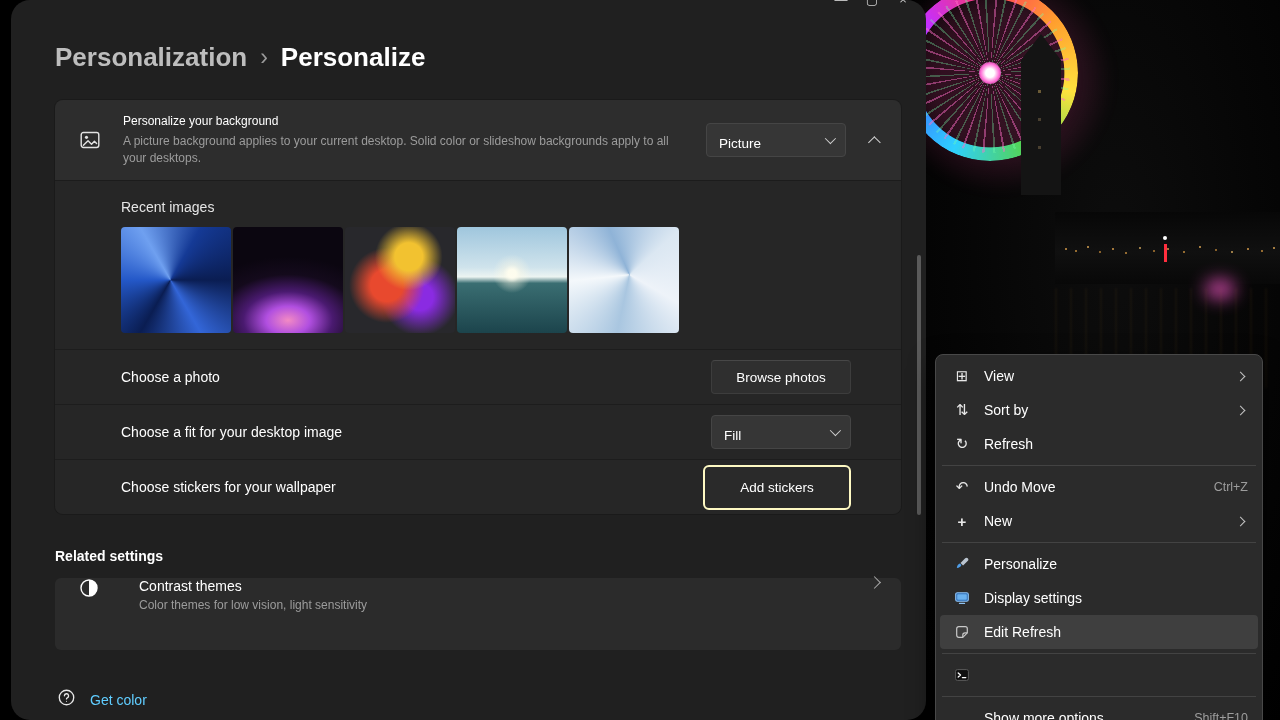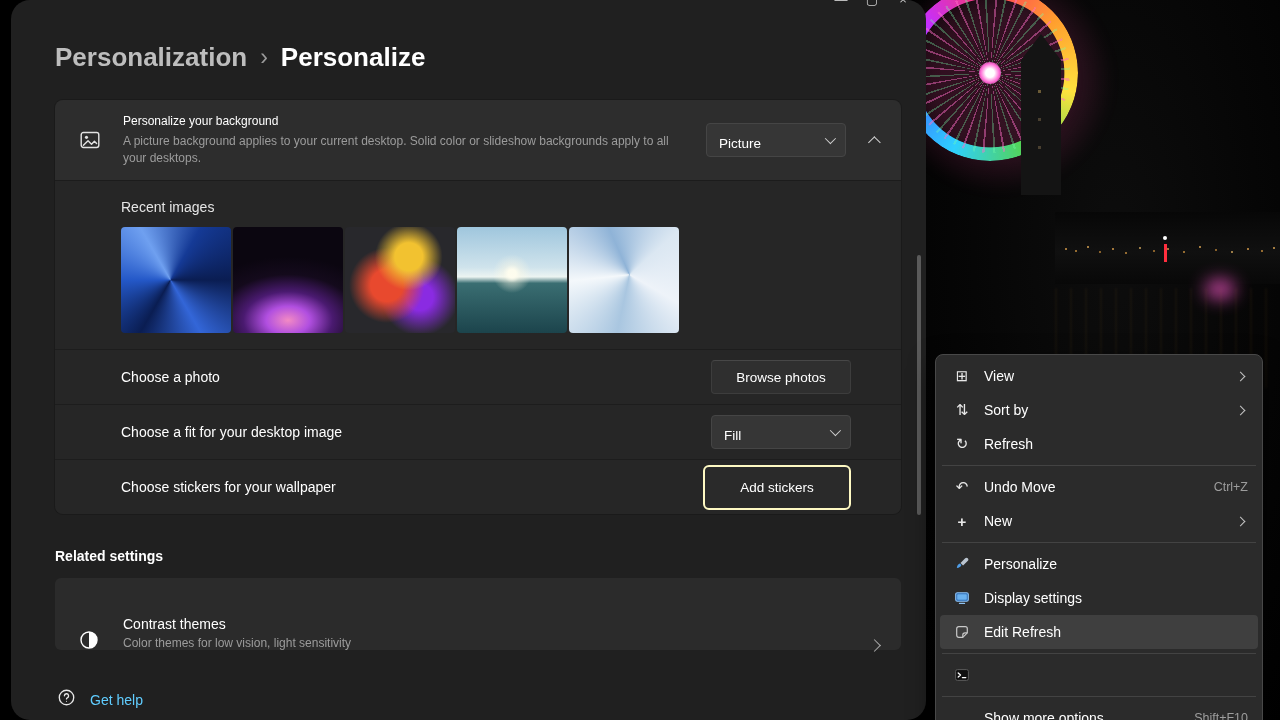--- a/index.html
+++ b/index.html
@@ -85,21 +85,21 @@
 
   .rows .row{height:54px;display:flex;align-items:center;justify-content:space-between;
              padding:0 50px 0 66px;border-top:1px solid #1d1d1d;}
   .row-label{font-size:14px;color:#fff;}
   .btn{height:34px;width:140px;background:#2f2f2f;border:1px solid #3d3d3d;border-top-color:#474747;border-radius:4px;
        color:#fff;font-size:13.5px;display:flex;align-items:center;justify-content:center;box-sizing:border-box;}
   .btn-stickers{width:148px;height:45px;background:#2a2a2a;border:2px solid #fef9c3;border-radius:6px;}
 
   .related-heading{position:absolute;left:44px;top:548px;font-size:14px;font-weight:700;color:#fff;}
   .card-contrast{position:absolute;left:44px;top:578px;width:846px;height:72px;background:#2b2b2b;border-radius:6px;
-                 display:flex;align-items:flex-end;padding:0 22px 0 24px;box-sizing:border-box;}
+                 display:flex;align-items:flex-start;padding:0 22px 0 24px;box-sizing:border-box;gap:16px;}
   .cc-icon{width:24px;margin-right:20px;display:flex;align-items:center;}
   .cc-text{flex:1;}
   .cc-title{font-size:14px;color:#fff;margin-bottom:4px;}
   .cc-desc{font-size:12px;color:#9c9c9c;}
   .chev-right{width:8px;height:8px;border-right:1.5px solid #ababab;border-bottom:1.5px solid #ababab;transform:rotate(-45deg);}
 
   .get-help{position:absolute;left:46px;top:688px;display:flex;align-items:center;gap:14px;}
   .get-help-link{font-size:14px;color:#60cdff;}
   .scrollbar{position:absolute;left:906px;top:255px;width:4px;height:260px;background:#5a5a5a;border-radius:2px;}
 
@@ -220,21 +220,21 @@
     </div>
 
     <div class="get-help">
       <span>
         <svg width="19" height="19" viewBox="0 0 20 20" fill="none" stroke="#e8e8e8" stroke-width="1.4" stroke-linecap="round">
             <circle cx="10" cy="10" r="7.6"></circle>
             <path d="M7.8 8.2a2.2 2.2 0 1 1 3 2.1c-.6.25-.8.6-.8 1.2"></path>
             <circle cx="10" cy="14" r="0.6" fill="#e8e8e8" stroke="none"></circle>
           </svg>
       </span>
-      <span class="get-help-link">Get help</span>
+      <span class="get-help-link">Get color</span>
     </div>
 
     <div class="scrollbar"></div>
   </div>
 
   <div class="menu">
 
     <div class="mi">
       <span class="ic">⊞</span>
       <span class="lbl">View</span>

